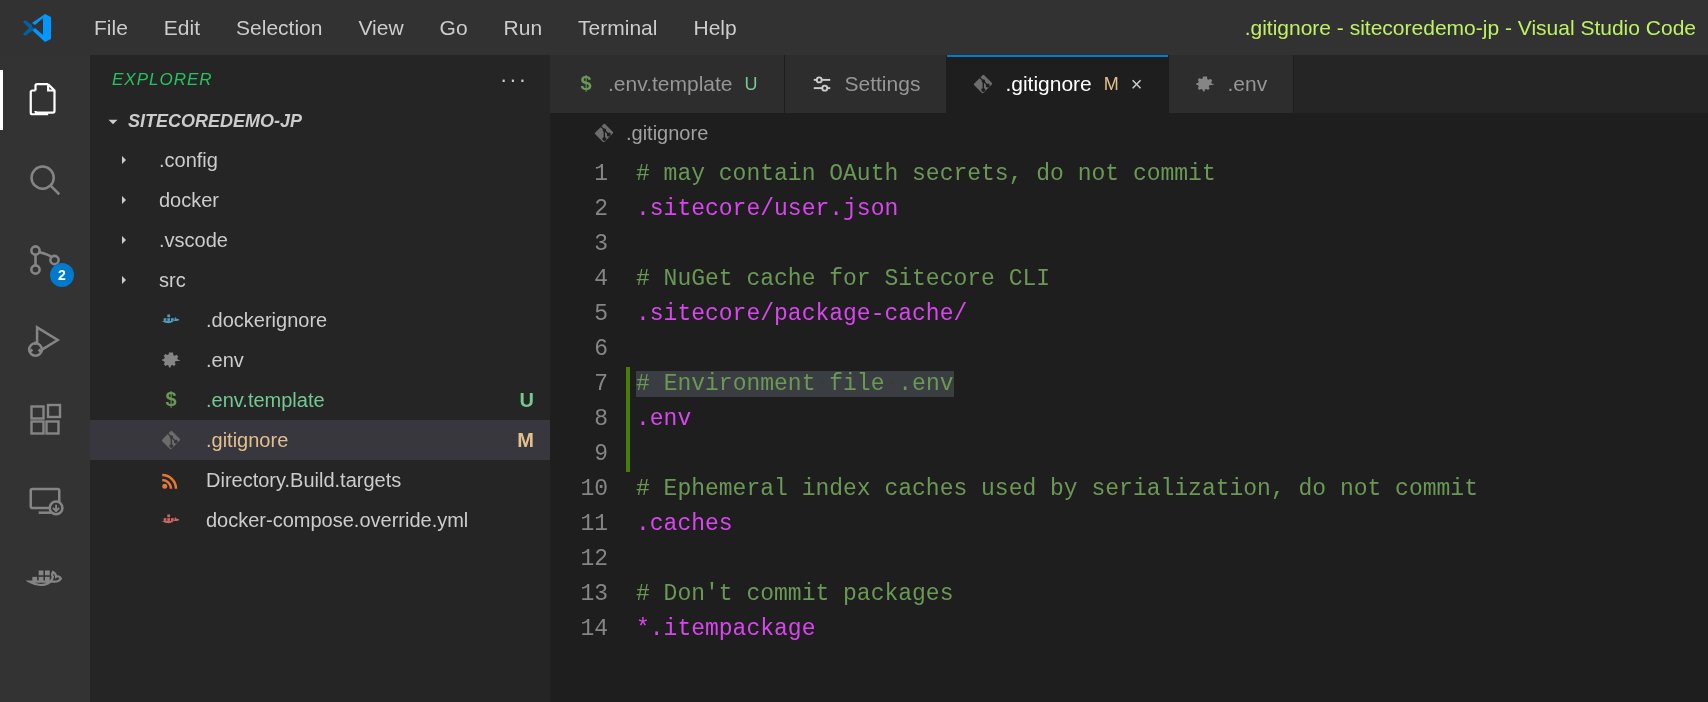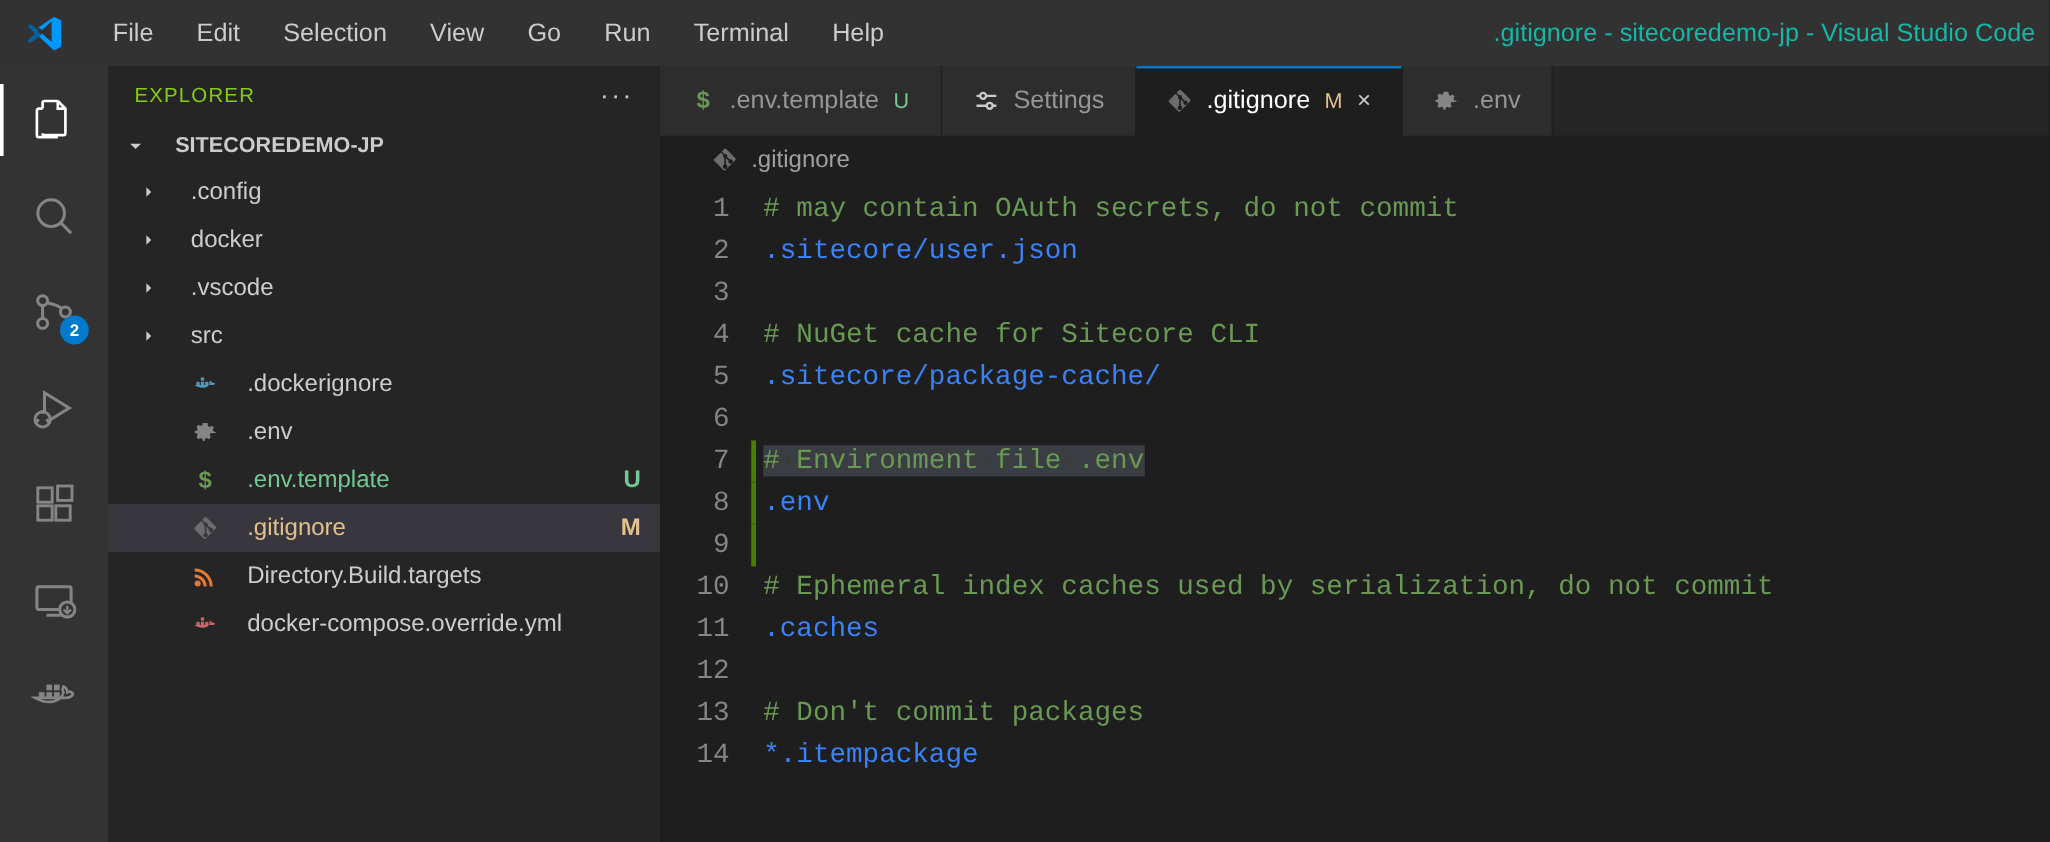--- a/index.html
+++ b/index.html
@@ -28,21 +28,21 @@
 .menu-item {
   padding: 6px 16px;
   font-size: 21px;
   color: #cccccc;
   cursor: default;
   border-radius: 4px;
 }
 .title-text {
   margin-left: auto;
   font-size: 21px;
-  color: #14b8a6;
+  color: #bef264;
   white-space: nowrap;
   padding-right:0;
 }
 .main {
   flex: 1;
   display: flex;
   overflow: hidden;
 }
 .activitybar {
   width: 90px;
@@ -72,25 +72,25 @@
 }
 .sidebar {
   width: 460px;
   background: #252526;
   display:flex;flex-direction:column;
 }
 .sidebar-header {
   height:50px; display:flex; align-items:center;
   padding: 0 22px; justify-content:space-between;
 }
-.sidebar-title { font-size:17px; letter-spacing:1px; color:#84cc16; }
+.sidebar-title { font-size:17px; letter-spacing:1px; color:#22c55e;font-style:italic; }
 .dots { color:#cccccc; font-size:22px; letter-spacing:2px; }
 .tree-root {
-  display:flex;align-items:center;gap:24px;
-  padding:6px 14px; font-size:18px; font-weight:700; color:#cccccc;
+  display:flex;align-items:center;gap:6px;
+  padding:6px 14px; font-size:18px; font-weight:700; color:#cccccc;font-style:italic;
 }
 .tree {
   flex:1; overflow:auto; padding-top:2px;
 }
 .tree-row {
   display:flex;align-items:center;
   height:40px; padding-left:26px; gap:23px;
   font-size:20px; color:#cccccc; white-space:nowrap;
   position:relative;
 }
@@ -130,21 +130,21 @@
 .gutter {
   width:86px; text-align:right; color:#858585;
   padding-right:28px; flex-shrink:0;
   position:relative;
 }
 .gutter.diff::after {
   content:""; position:absolute; right:6px; top:0; bottom:0; width:4px; background:#487e02;
 }
 .code-text { white-space:pre; }
 .comment { color:#6a9955; }
-.plain { color:#3b82f6; }
+.plain { color:#d946ef; }
 .highlight { background:#3a3d41; }
 .ws-dot { color:#3b3b3b; }
 
 svg { display:block; }
 </style>
 </head>
 <body>
 
 <div class="titlebar">
   <div class="logo">

